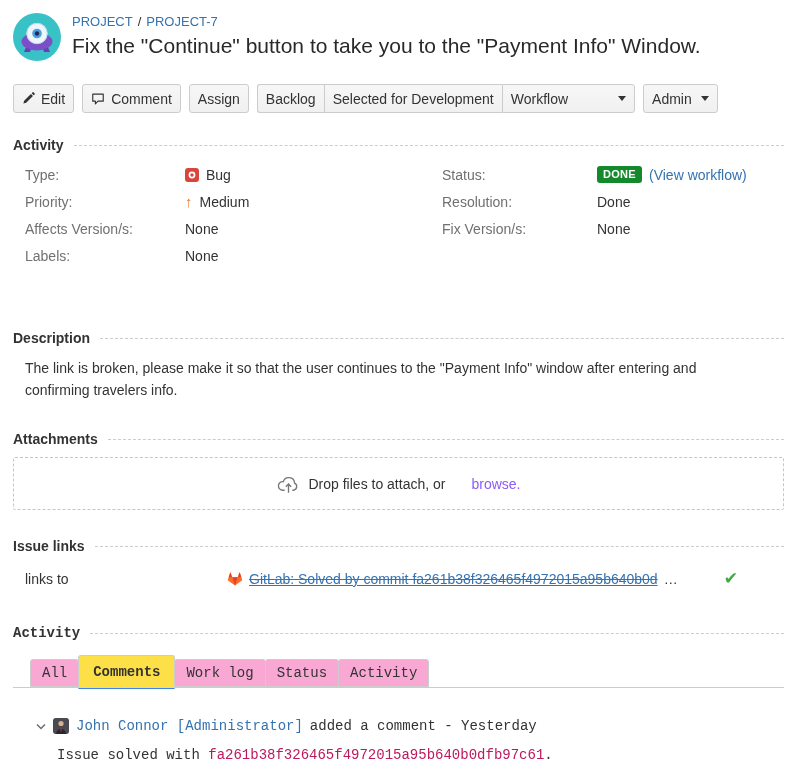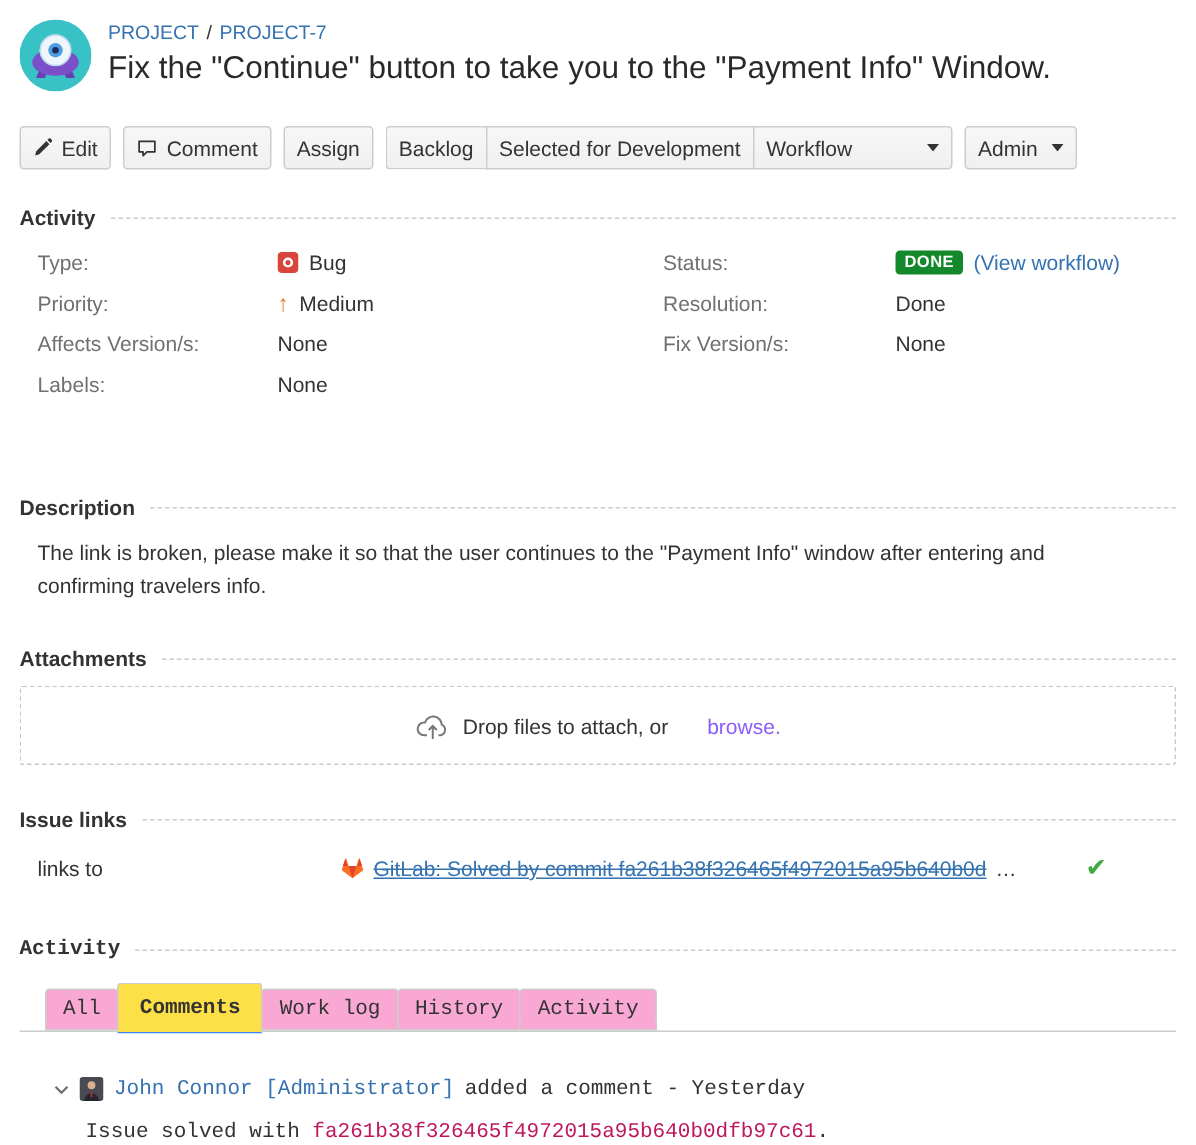--- a/index.html
+++ b/index.html
@@ -37,21 +37,21 @@
 
   
   .section-heading { display:flex; align-items:center; font-size:14px; font-weight:bold; color:#333; }
   .section-heading .rule { flex:1; border-top:1px dashed #ccc; margin-left:10px; height:0; }
 
   
   .details-section { margin-top:24px; }
   .details-body { display:flex; margin-top:13px; }
   .col-left { width:417px; }
   .col-right { flex:1; }
-  .prop { display:flex; align-items:flex-end; margin-bottom:10px; padding-left:12px; min-height:17px; }
+  .prop { display:flex; align-items:center; margin-bottom:10px; padding-left:12px; min-height:17px; }
   .prop-label { width:160px; flex:0 0 160px; color:#707070; }
   .col-right .prop-label { width:155px; flex:0 0 155px; }
   .prop-value { display:flex; align-items:center; gap:7px; }
   .priority-arrow { color:#ea7d33; font-weight:bold; font-size:15px; line-height:1; }
   .status-badge {
     background:#14892c; color:#fff; font-size:11px; font-weight:bold;
     padding:2px 6px 1px 6px; border-radius:3px; letter-spacing:.3px; line-height:1.2;
   }
   a.plain-link { color:#3572b0; text-decoration:none; }
 
@@ -259,21 +259,21 @@
 
   <section class="activity-section">
     <div class="section-heading">
       <span>Activity</span>
       <span class="rule"></span>
     </div>
     <div class="tabs">
       <div class="tab">All</div>
       <div class="tab active">Comments</div>
       <div class="tab">Work log</div>
-      <div class="tab">History</div>
+      <div class="tab">Status</div>
       <div class="tab">Activity</div>
     </div>
 
     <div class="comment-header">
       <svg width="10" height="7" viewBox="0 0 10 7">
           <path fill="none" stroke="#6e6e6e" stroke-width="1.5" d="M1 1.5 5 5.5 9 1.5"></path>
         </svg>
       <svg class="mini-avatar" viewBox="0 0 16 16">
         <rect width="16" height="16" rx="2" fill="#4a4a52"></rect>
         <circle cx="8" cy="5.5" r="2.6" fill="#d8b08c"></circle>

